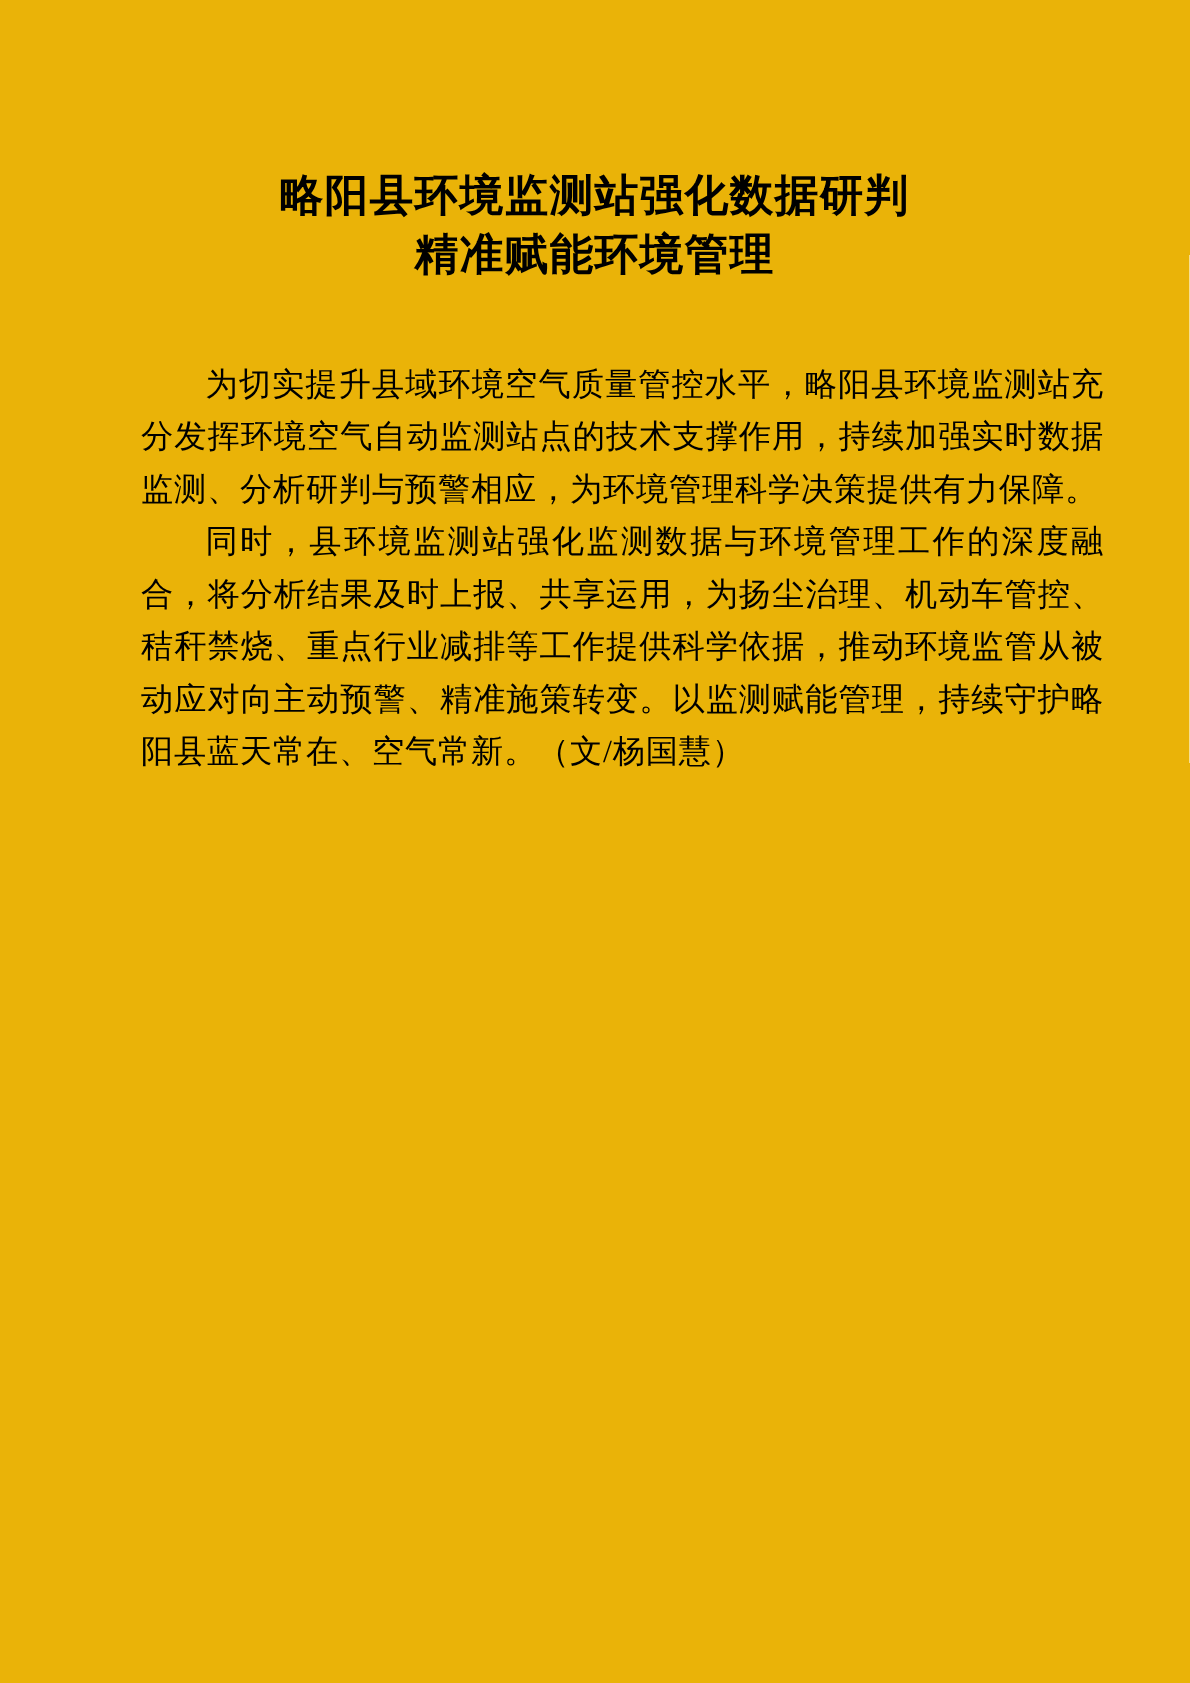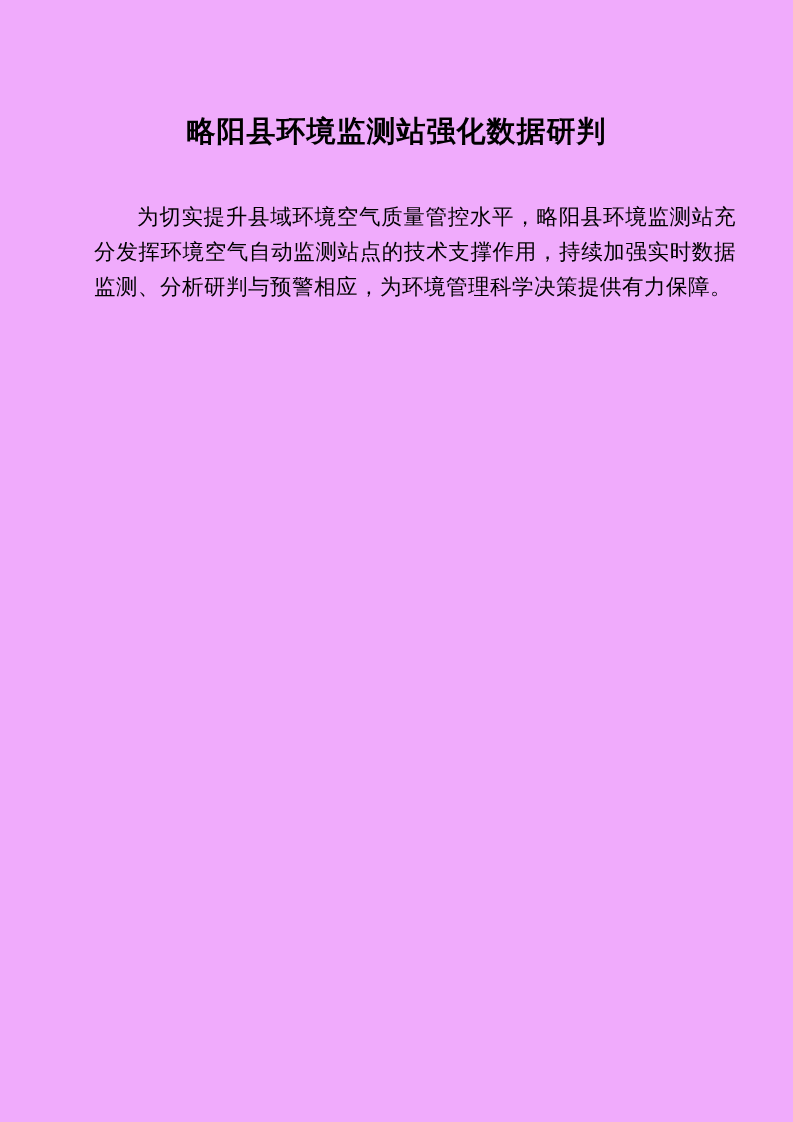--- a/index.html
+++ b/index.html
@@ -4,21 +4,21 @@
 <style>
   html, body {
     margin: 0;
     padding: 0;
     background: #ffffff;
   }
   .page {
     position: relative;
     width: 793px;
     height: 1122px;
-    background: #f0abfc;
+    background: #eab308;
     overflow: hidden;
     font-family: "Liberation Serif", "DejaVu Serif", serif;
     color: #000000;
     box-sizing: border-box;
   }
   .doc-title {
     margin: 0;
     padding-top: 112px;
     text-align: center;
     font-weight: bold;
@@ -43,17 +43,19 @@
     word-break: break-all;
     color: #000000;
   }
 </style>
 </head>
 <body>
 
 <div class="page">
   <h1 class="doc-title">
     <span>略阳县环境监测站强化数据研判</span><br>
+    <span>精准赋能环境管理</span>
   </h1>
   <div class="doc-body">
     <p>为切实提升县域环境空气质量管控水平，略阳县环境监测站充分发挥环境空气自动监测站点的技术支撑作用，持续加强实时数据监测、分析研判与预警相应，为环境管理科学决策提供有力保障。</p>
+    <p>同时，县环境监测站强化监测数据与环境管理工作的深度融合，将分析结果及时上报、共享运用，为扬尘治理、机动车管控、秸秆禁烧、重点行业减排等工作提供科学依据，推动环境监管从被动应对向主动预警、精准施策转变。以监测赋能管理，持续守护略阳县蓝天常在、空气常新。（文/杨国慧）</p>
   </div>
 </div>
 
 </body></html>

